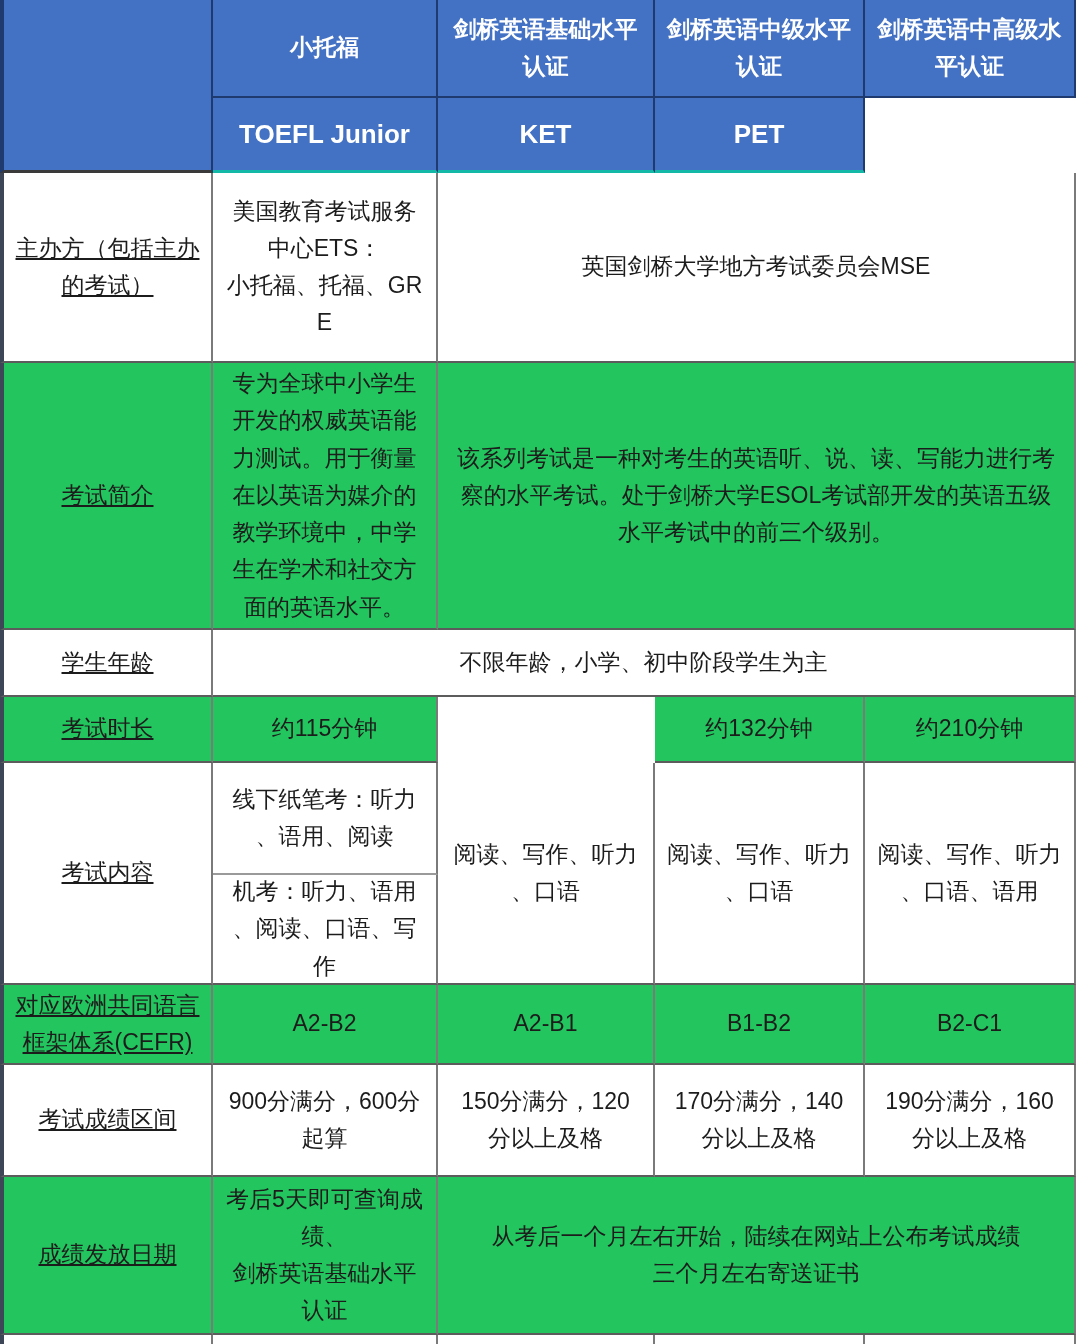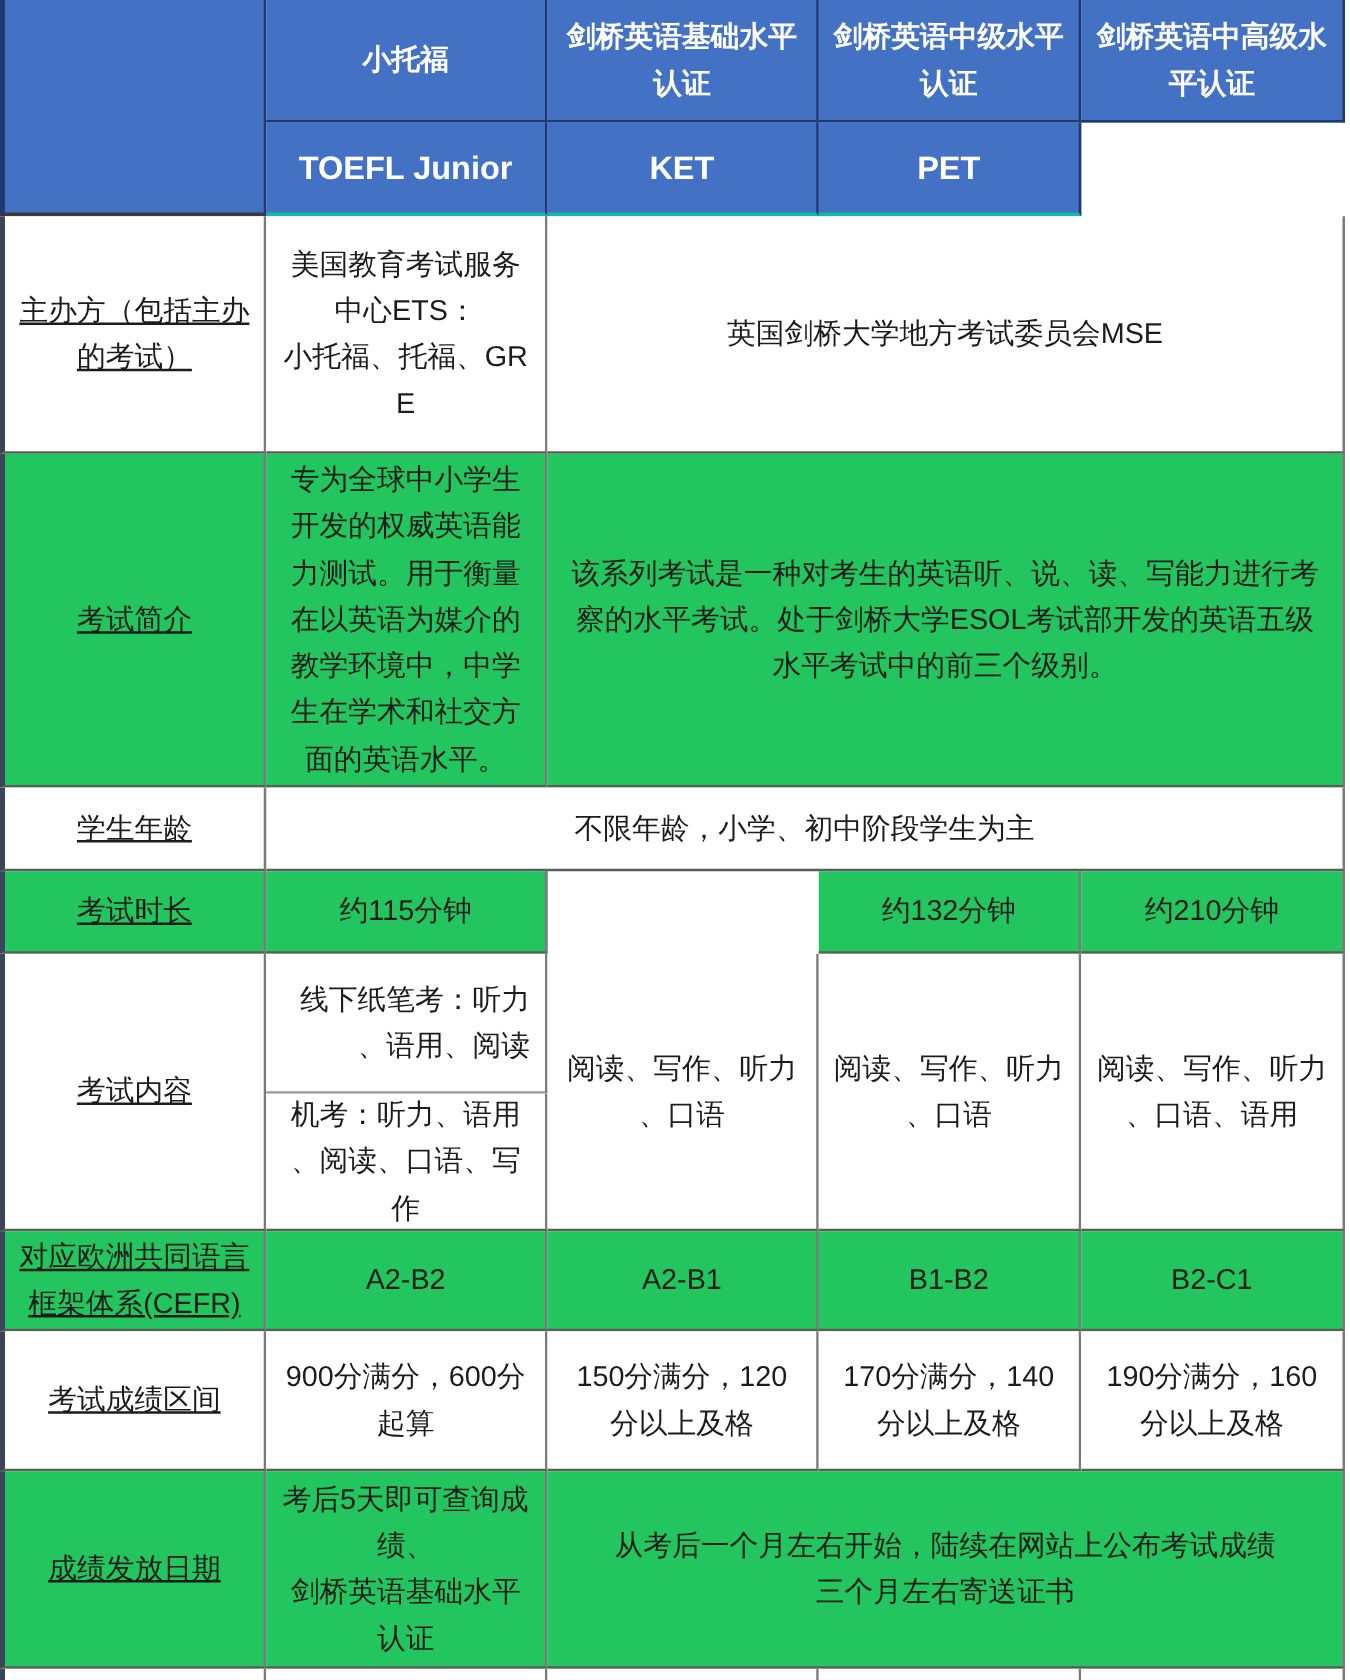--- a/index.html
+++ b/index.html
@@ -39,21 +39,21 @@
   .hd-corner { grid-row:1 / span 2; border-bottom:3px solid #3a3a3a; }
   .gray { background:#22c55e; }
   .white { background:#ffffff; }
   
   .r3{grid-row:3} .r4{grid-row:4} .r5{grid-row:5} .r6{grid-row:6}
   .r7{grid-row:7} .r8{grid-row:8} .r78{grid-row:7 / span 2}
   .r9{grid-row:9} .r10{grid-row:10} .r11{grid-row:11} .r12{grid-row:12}
   .c1{grid-column:1} .c2{grid-column:2} .c3{grid-column:3} .c4{grid-column:4} .c5{grid-column:5}
   .sp3{grid-column:3 / span 3}
   .sp4{grid-column:2 / span 4}
-  .sub-light { border-bottom:2px solid #9a9a9a;text-align:right; }
+  .sub-light { border-bottom:2px solid #9a9a9a; }
   .stub { border-bottom:none; }
 </style>
 </head>
 <body>
 
 <div class="table">
 
   <div class="cell hd first hd-corner c1"></div>
 
   <div class="cell hd hd-title c2" style="grid-row:1">小托福</div>

